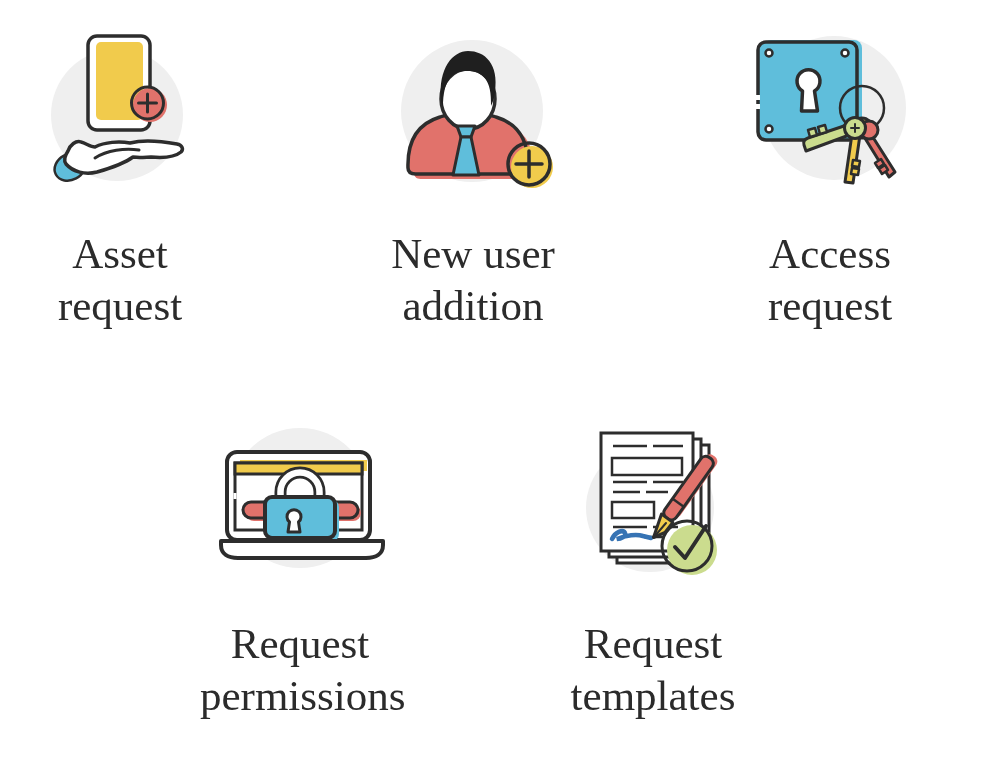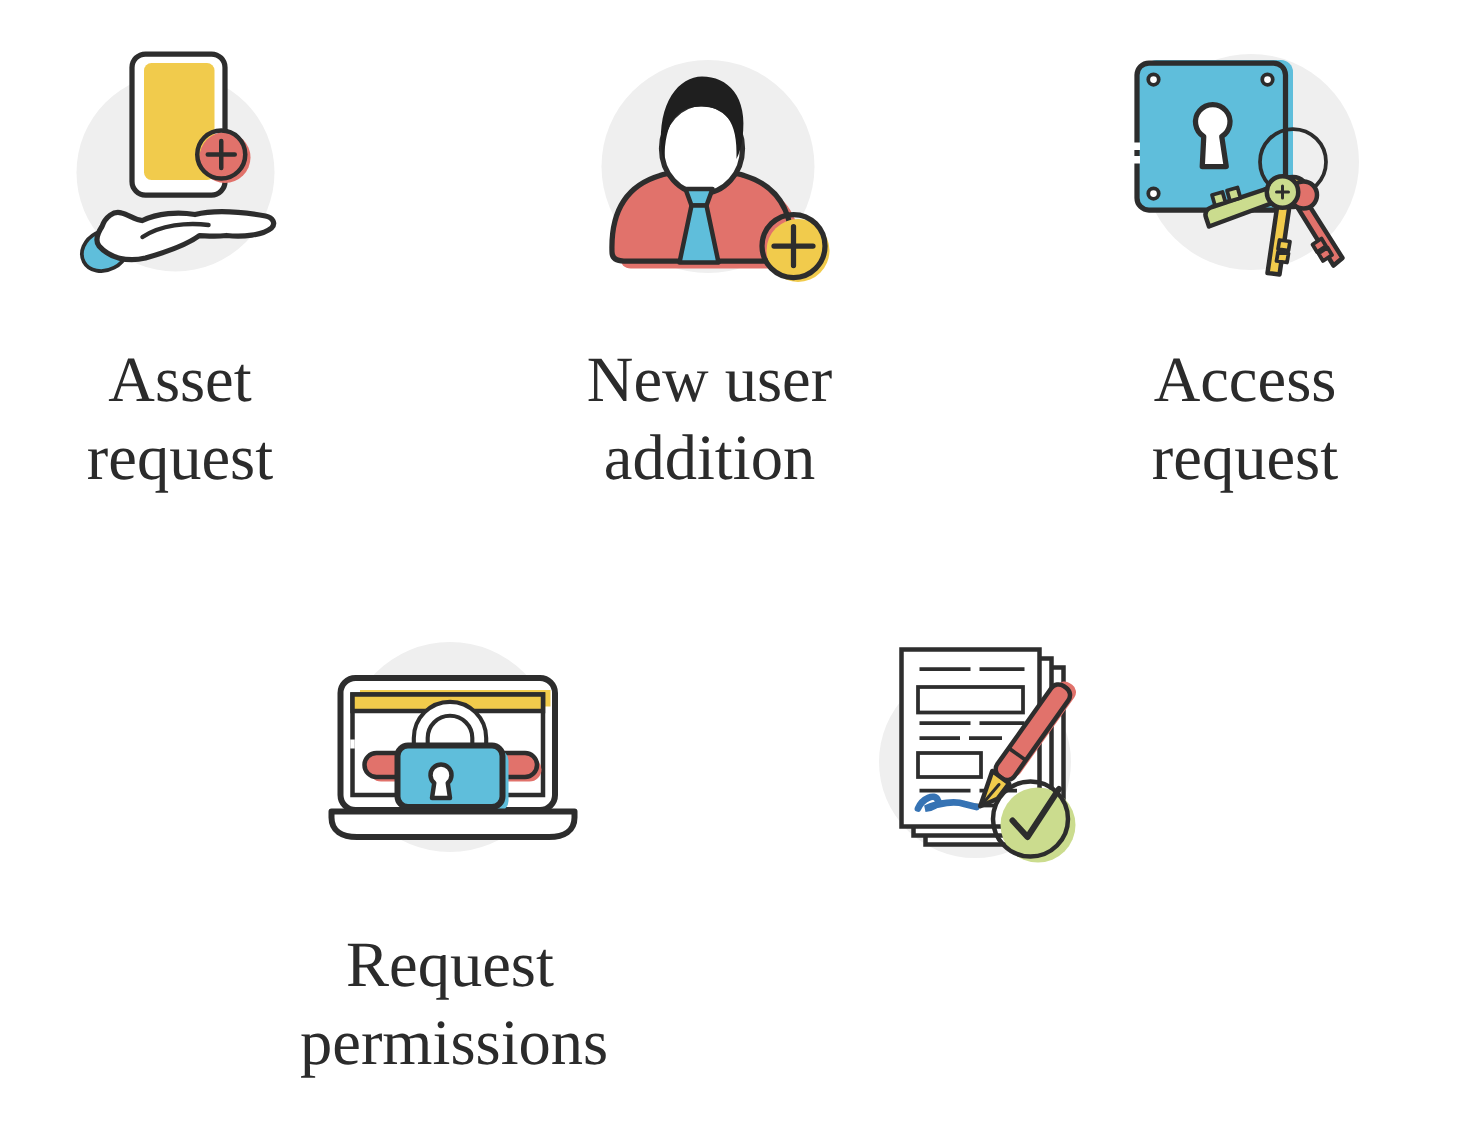--- a/index.html
+++ b/index.html
@@ -132,15 +132,16 @@
       <circle class="f-green" cx="112" cy="130" r="25"></circle>
       <circle class="s-dark nofill" stroke-width="3" cx="107" cy="126" r="25"></circle>
       <path class="s-dark nofill" stroke-width="4" stroke-linecap="round" stroke-linejoin="round" d="M95 127 L105 138 L126 106"></path>
       <path class="s-sig nofill" stroke-width="4.5" stroke-linecap="round" d="M32 119 C35 112 43 109 45 113 C47 116 41 119 37 119 C46 115 57 114 63 116 L71 118"></path>
       <rect class="f-coral" x="-7" y="0" width="14" height="74" rx="6" transform="translate(134,36) rotate(35.4)"></rect>
       <rect class="f-coral s-dark" stroke-width="3" x="-7" y="0" width="14" height="74" rx="6" transform="translate(130,38) rotate(35.4)"></rect>
       <path class="s-dark nofill" stroke-width="2.5" d="M92.3 78.6 L104.1 87"></path>
       <path class="f-yellow s-dark" stroke-width="3" stroke-linejoin="round" d="M81.5 94 L92.8 102.3 L85 112.5 L73.5 117.5 Z"></path>
       <path class="s-dark nofill" stroke-width="2" stroke-linecap="round" d="M74.5 116.5 L86 103"></path>
     </svg>
+    <div class="label" style="left:0;top:203px;">Request templates</div>
   </div>
 
 </div>
 
 </body></html>

